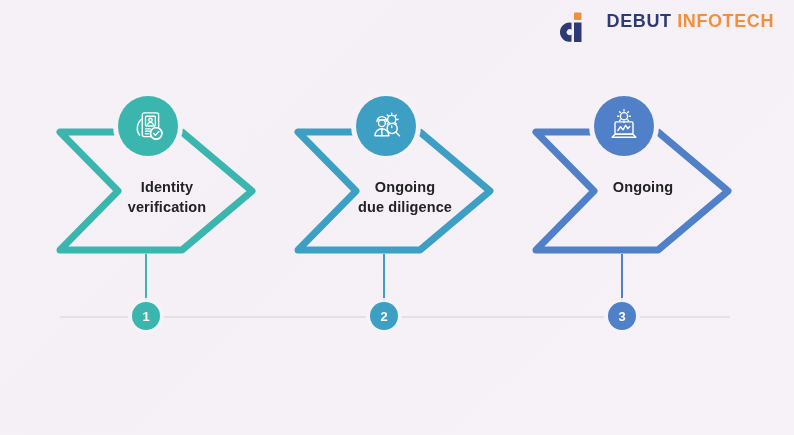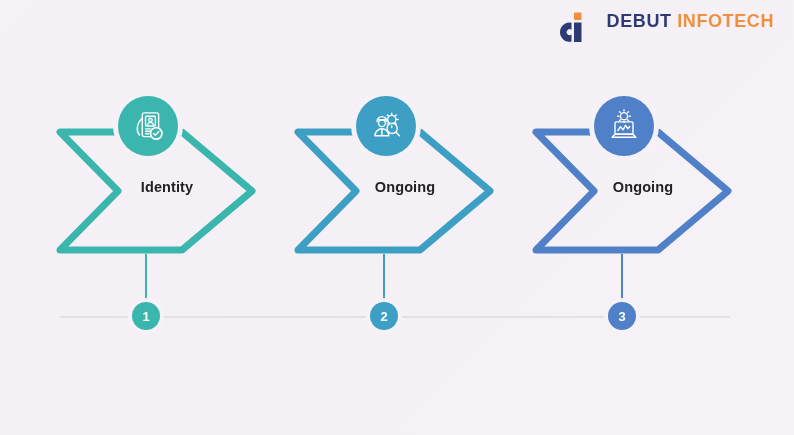--- a/index.html
+++ b/index.html
@@ -96,20 +96,21 @@
         <path d="M19 25.5 h6 M19 28.5 h6 M19 31.5 h4"></path>
         <path d="M15 13 c-3.5 2.5 -5.5 6 -6 10.5 c-.4 3.6 .6 7 2.6 9.6"></path>
         <circle cx="32" cy="31" r="7" fill="#3bb6ae"></circle>
         <circle cx="32" cy="31" r="7"></circle>
         <path d="M28.8 31.2 l2.2 2.2 l4.2 -4.6"></path>
       </svg>
     </div>
 
     <div class="step-label">
       <div>Identity</div>
+      <div>verification</div>
     </div>
 
     <div class="connector" style="background:#3bb6ae"></div>
     <div class="num-circle" style="background:#3bb6ae">
       <span>1</span>
     </div>
   </div>
 
   <div class="step step-2">
     <svg class="chev-svg" viewBox="0 0 200 126">
@@ -127,20 +128,21 @@
         <path d="M29 8.2 v-2 M29 21.8 v2 M23.2 14 h-2 M34.8 14 h2
                  M24.9 9.9 l-1.4 -1.4 M33.1 18.1 l1.4 1.4
                  M33.1 9.9 l1.4 -1.4 M24.9 18.1 l-1.4 1.4"></path>
         <circle cx="29.5" cy="25" r="6.2"></circle>
         <path d="M34.2 29.6 l4.3 4.3"></path>
       </svg>
     </div>
 
     <div class="step-label">
       <div>Ongoing</div>
+      <div>due diligence</div>
     </div>
 
     <div class="connector" style="background:#3e9fc4"></div>
     <div class="num-circle" style="background:#3e9fc4">
       <span>2</span>
     </div>
   </div>
 
   <div class="step step-3">
     <svg class="chev-svg" viewBox="0 0 200 126">

